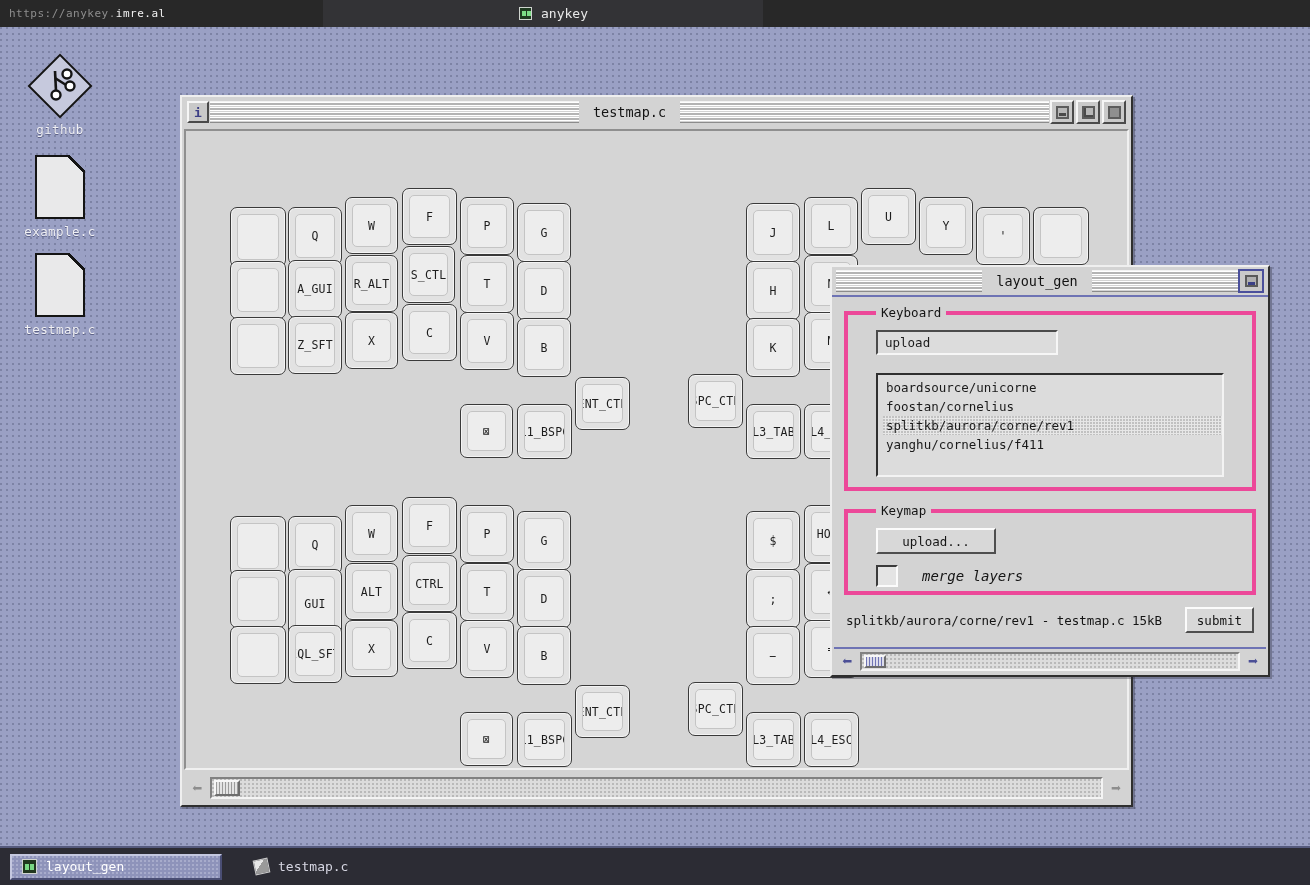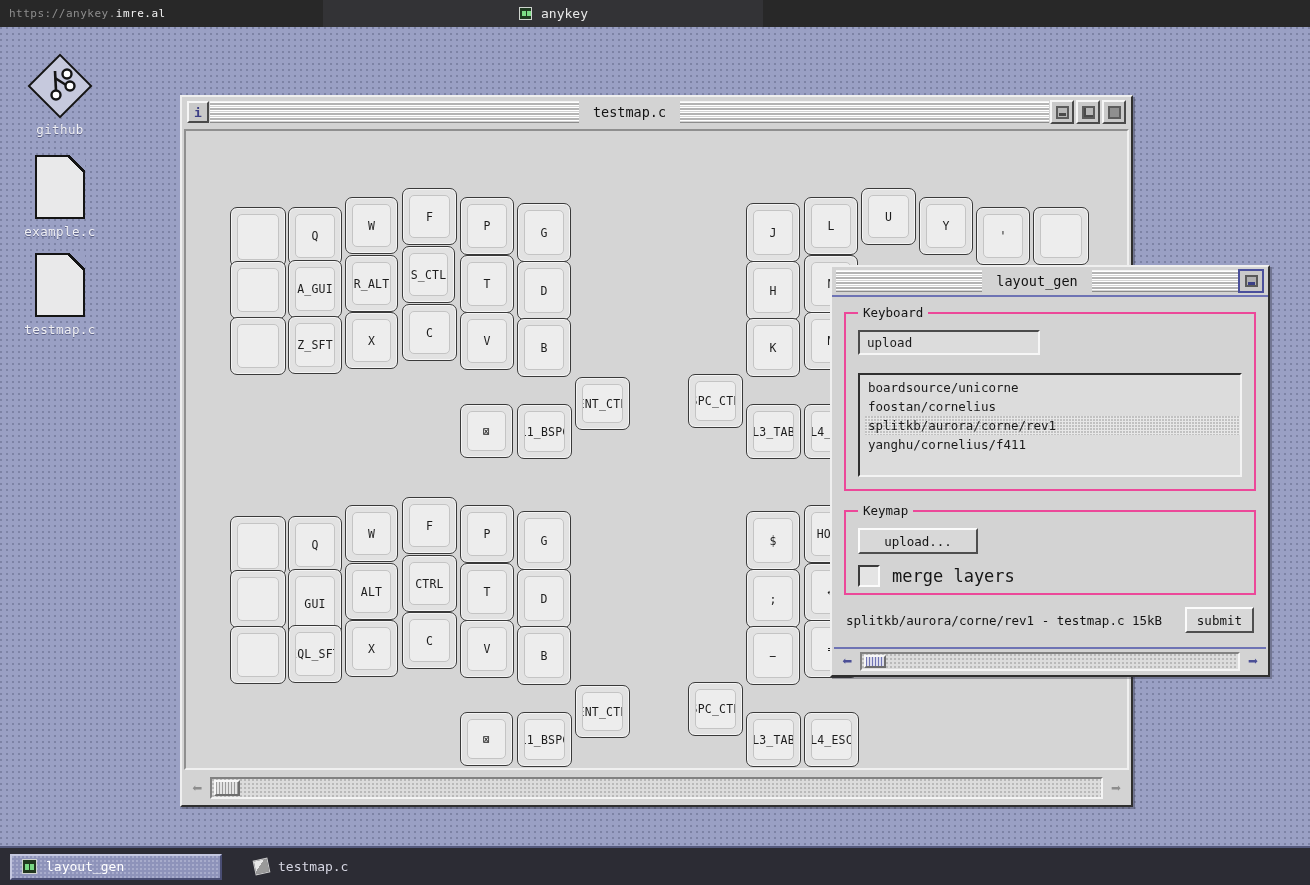--- a/index.html
+++ b/index.html
@@ -159,21 +159,21 @@
   }
   #win-dlg .dlgbtn .gl{
     width:13px;height:12px;border:2px solid #5a5a5a;background:#b0b0b0;position:relative;
   }
   #win-dlg .dlgbtn .gl:after{
     content:"";position:absolute;left:1px;bottom:0px;width:7px;height:3px;background:#3a3f86;
   }
   #dlg-body{ position:absolute; left:2px; top:30px; width:432px; height:348px; padding:8px 10px 0; }
 
   fieldset.grp{
-    border:2px solid #ec4899; margin:0 0 12px 0; padding:10px 12px 12px;
+    border:4px solid #ec4899; margin:0 0 12px 0; padding:10px 28px 12px;
     background:transparent;
   }
   fieldset.grp > legend{ font-size:12.5px; color:#141414; padding:0 5px; }
 
   .tinput{
     width:182px; height:25px; background:#dcdcdc;
     border:2px solid; border-color:#4b4b4b #f6f6f6 #f6f6f6 #4b4b4b;
     display:flex; align-items:center; padding:0 7px;
     font-size:12.5px; color:#1c1c1c;
   }
@@ -193,21 +193,21 @@
   .pbtn{
     display:inline-flex; align-items:center; justify-content:center;
     height:26px; padding:0 10px; background:#d8d8d8; font-size:12.5px; color:#151515;
     border:2px solid; border-color:#fbfbfb #4e4e4e #4e4e4e #fbfbfb;
   }
   .cbrow{ display:flex; align-items:center; margin-top:11px; }
   .cbox{
     width:22px;height:22px;background:#e4e4e4;
     border:2px solid; border-color:#3b3b3b #fbfbfb #fbfbfb #3b3b3b;
   }
-  .cblabel{ margin-left:12px; font-size:17px; color:#151515; }
+  .cblabel{ margin-left:24px; font-size:14px; color:#151515;font-style:italic; }
   #statusrow{
     display:flex; align-items:center; justify-content:space-between;
     margin-top:2px; padding:0 2px;
   }
   #statusrow .stxt{ font-size:12.5px; color:#141414; }
   #dlg-scroll{
     position:absolute; left:2px; bottom:2px; width:432px; height:26px;
     background:#d3d3d3; display:flex; align-items:center; padding:0 2px;
     border-top:2px solid #6e73b4;
   }

